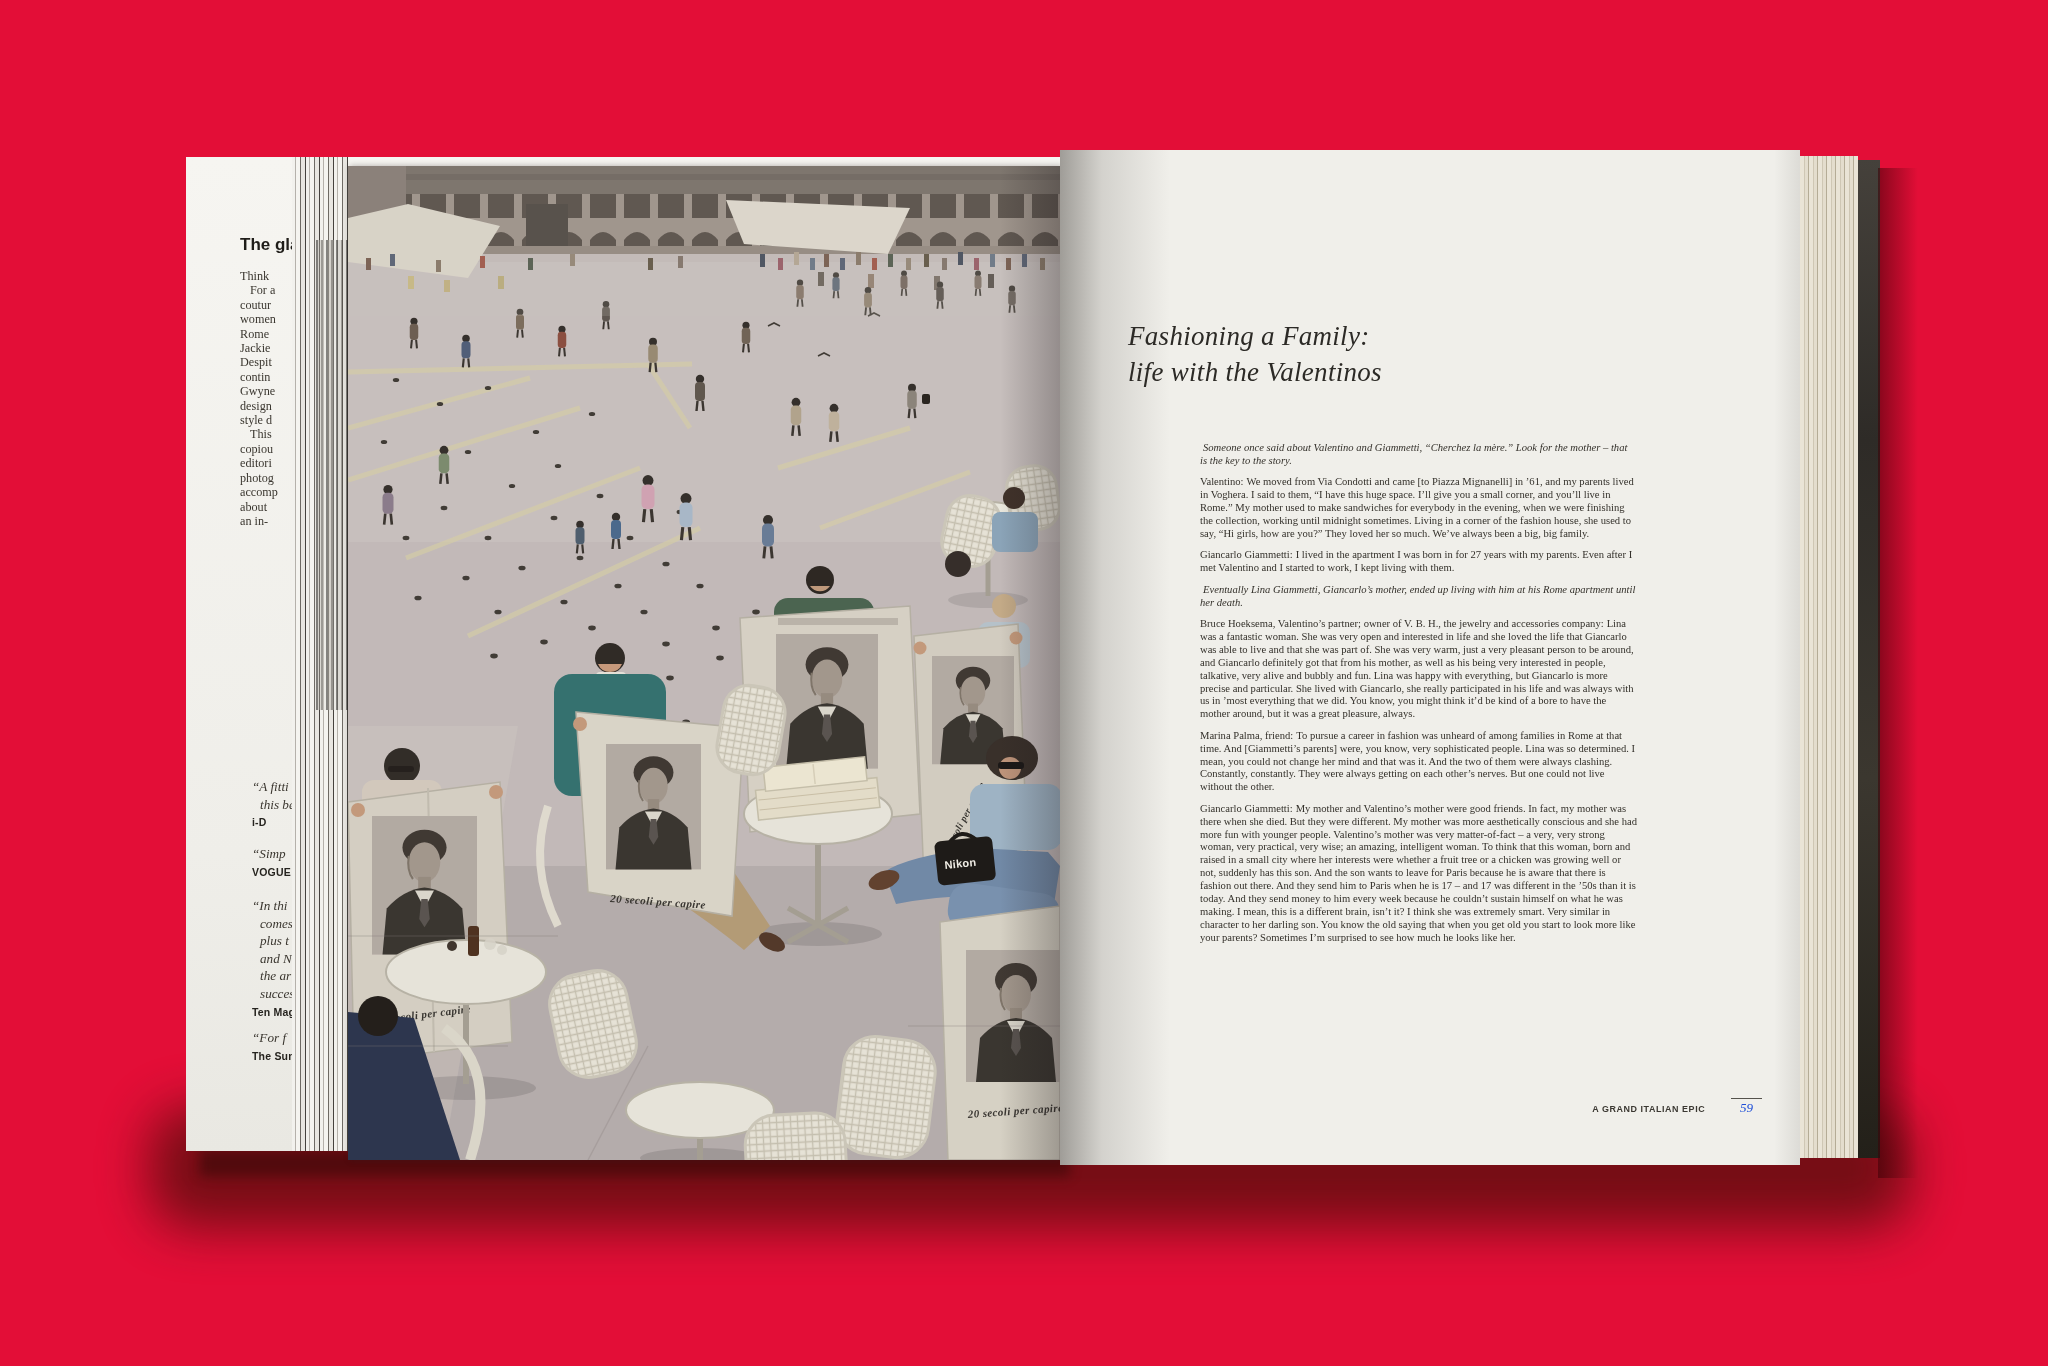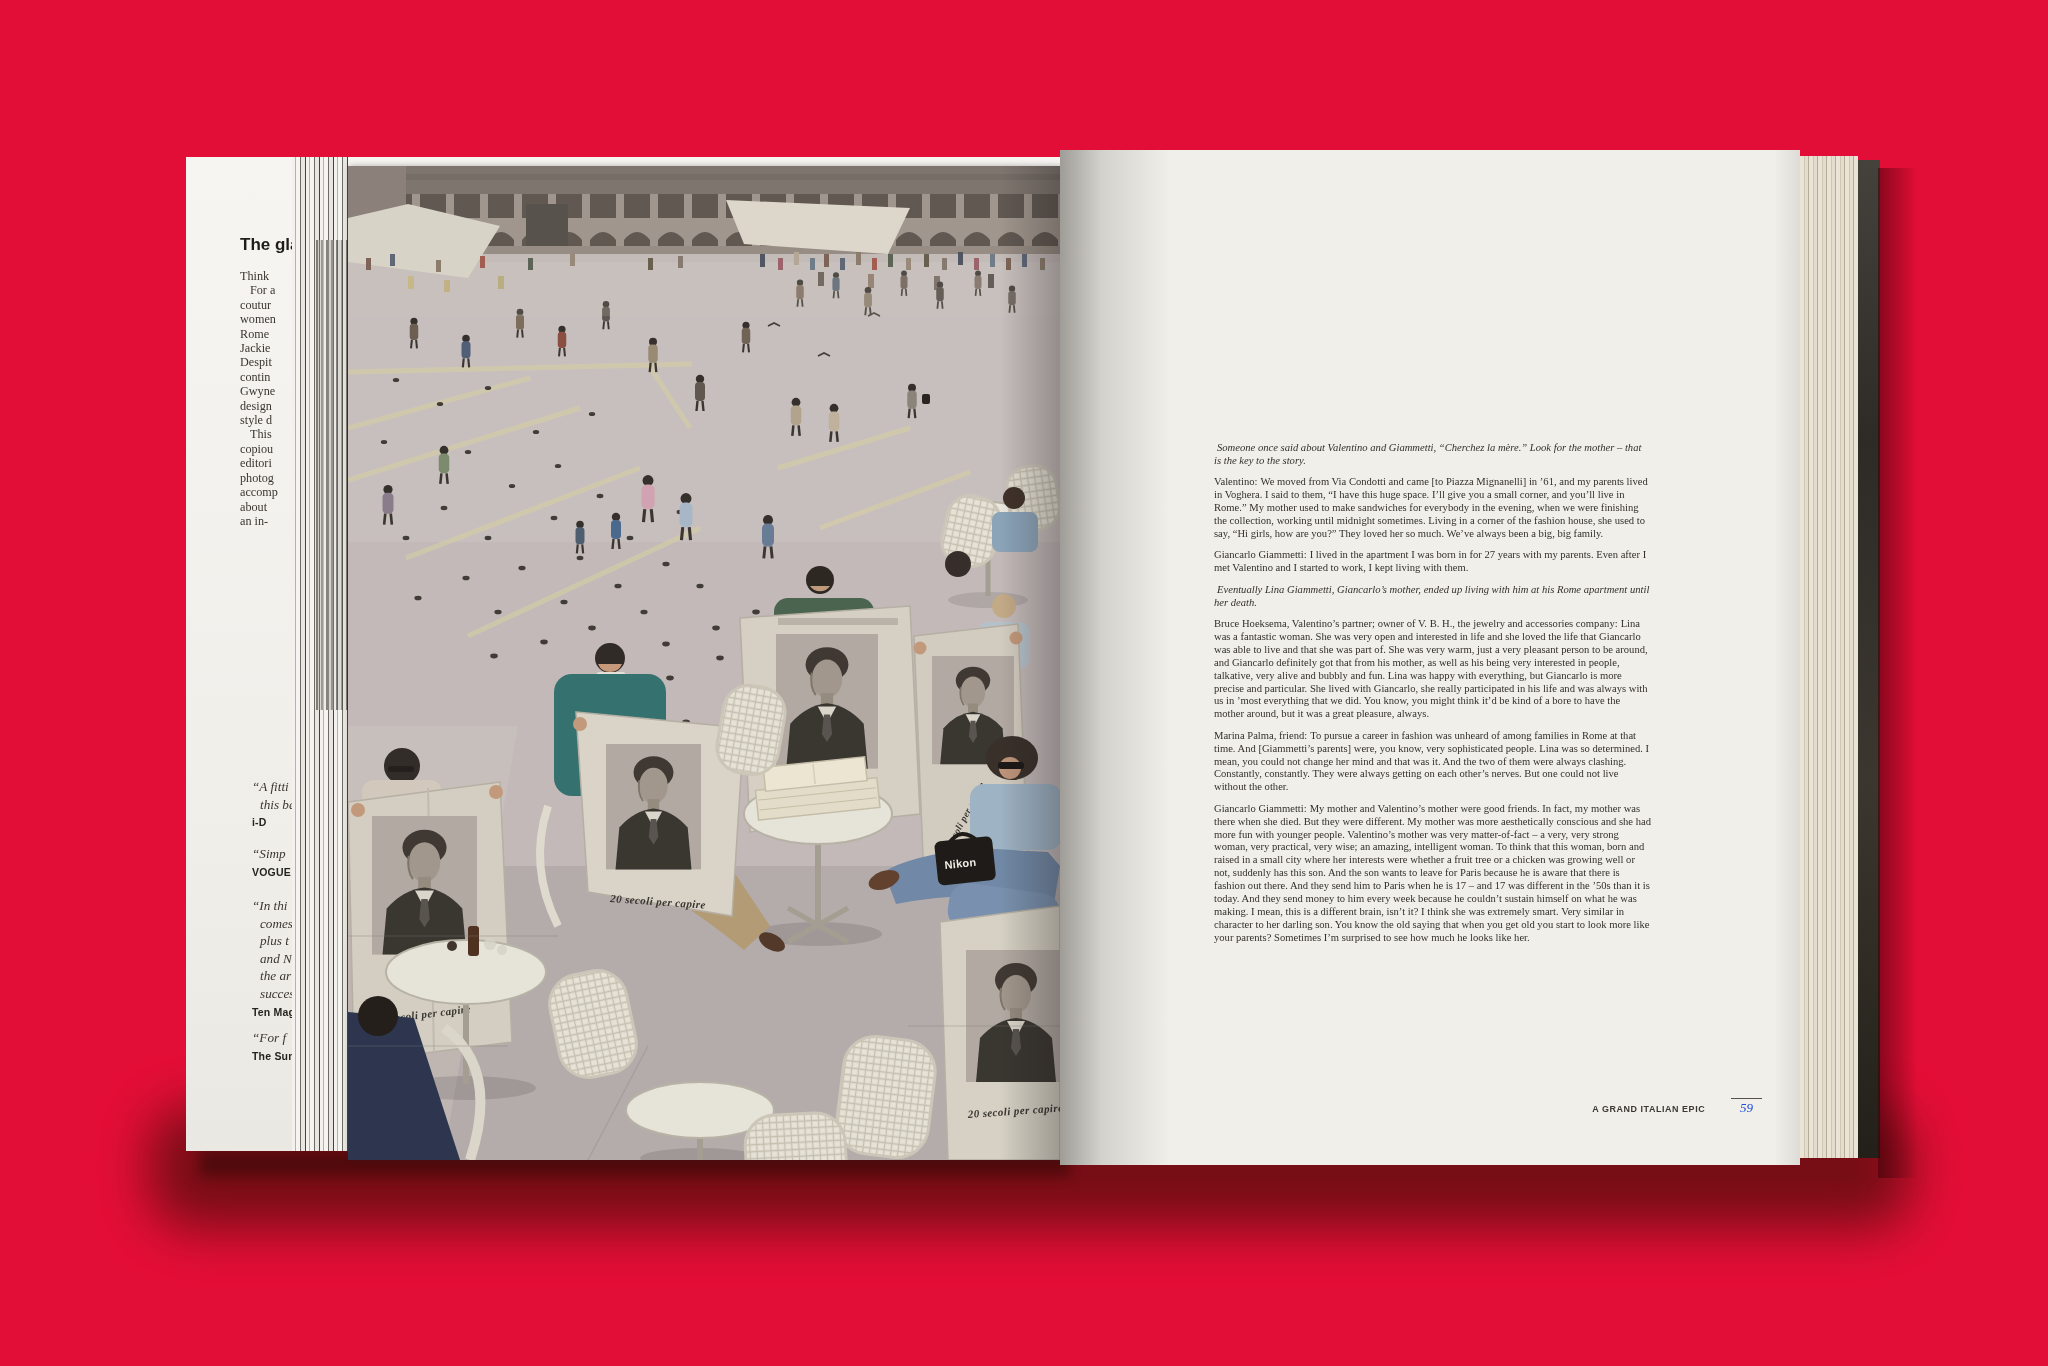--- a/index.html
+++ b/index.html
@@ -47,21 +47,21 @@
   .pull-quotes{color:#3a362f}
   .pq{left:66px;width:96px;overflow:hidden}
   .q-line{font:italic 13.2px/17.6px "Liberation Serif",serif;white-space:nowrap}
   .q-line.cont{padding-left:8px}
   .q-src{font:bold 10.5px/13px "Liberation Sans",sans-serif;color:#26241f;
          letter-spacing:.2px;margin-top:3px;white-space:nowrap}
 
   
   .title{left:68px;top:168px;font:italic 27px/36px "Liberation Serif",serif;
          color:#2c2a26;letter-spacing:.3px}
-  .body-col{left:154px;top:292px;width:437px;color:#33302a;
+  .body-col{left:140px;top:292px;width:437px;color:#33302a;
             font:10.6px/12.9px "Liberation Serif",serif}
   .para{margin:0 0 8.5px 0}
   .para .lead{font-weight:normal;margin-right:3px}
   .para.it{font-style:italic}
   .footer{top:948px;right:38px;display:flex;align-items:baseline;gap:26px}
   .f-label{font:bold 9.5px "Liberation Sans",sans-serif;color:#3b3832;
            letter-spacing:.6px;transform:scaleX(.94);transform-origin:right}
   .f-num{font:italic 13px "Liberation Serif",serif;color:#1d4ed8;
          border-top:1.2px solid #55524c;padding:1px 9px 0 9px}
 
@@ -458,20 +458,24 @@
   <rect width="712" height="150" fill="#cfc5bd" opacity=".18"></rect>
   <rect width="712" height="994" fill="#b8a8c0" opacity=".05"></rect>
   <rect x="652" width="60" height="994" fill="url(#gutShade)"></rect>
 </svg>
 </div>
 
 <div class="abs page-right">
   <div class="abs gutter"></div>
   <div class="abs page-right-shade"></div>
 
+  <div class="abs title">
+    <div>Fashioning a Family:</div>
+    <div>life with the Valentinos</div>
+  </div>
 
   <div class="abs body-col">
     <p class="para it"><span class="lead"></span><span>Someone once said about Valentino and Giammetti, “Cherchez la mère.” Look for the mother – that is the key to the story.</span></p>
     <p class="para"><span class="lead">Valentino:</span><span>We moved from Via Condotti and came [to Piazza Mignanelli] in ’61, and my parents lived in Voghera. I said to them, “I have this huge space. I’ll give you a small corner, and you’ll live in Rome.” My mother used to make sandwiches for everybody in the evening, when we were finishing the collection, working until midnight sometimes. Living in a corner of the fashion house, she used to say, “Hi girls, how are you?” They loved her so much. We’ve always been a big, big family.</span></p>
     <p class="para"><span class="lead">Giancarlo Giammetti:</span><span>I lived in the apartment I was born in for 27 years with my parents. Even after I met Valentino and I started to work, I kept living with them.</span></p>
     <p class="para it"><span class="lead"></span><span>Eventually Lina Giammetti, Giancarlo’s mother, ended up living with him at his Rome apartment until her death.</span></p>
     <p class="para"><span class="lead">Bruce Hoeksema, Valentino’s partner; owner of V. B. H., the jewelry and accessories company:</span><span>Lina was a fantastic woman. She was very open and interested in life and she loved the life that Giancarlo was able to live and that she was part of. She was very warm, just a very pleasant person to be around, and Giancarlo definitely got that from his mother, as well as his being very interested in people, talkative, very alive and bubbly and fun. Lina was happy with everything, but Giancarlo is more precise and particular. She lived with Giancarlo, she really participated in his life and was always with us in ’most everything that we did. You know, you might think it’d be kind of a bore to have the mother around, but it was a great pleasure, always.</span></p>
     <p class="para"><span class="lead">Marina Palma, friend:</span><span>To pursue a career in fashion was unheard of among families in Rome at that time. And [Giammetti’s parents] were, you know, very sophisticated people. Lina was so determined. I mean, you could not change her mind and that was it. And the two of them were always clashing. Constantly, constantly. They were always getting on each other’s nerves. But one could not live without the other.</span></p>
     <p class="para"><span class="lead">Giancarlo Giammetti:</span><span>My mother and Valentino’s mother were good friends. In fact, my mother was there when she died. But they were different. My mother was more aesthetically conscious and she had more fun with younger people. Valentino’s mother was very matter-of-fact – a very, very strong woman, very practical, very wise; an amazing, intelligent woman. To think that this woman, born and raised in a small city where her interests were whether a fruit tree or a chicken was growing well or not, suddenly has this son. And the son wants to leave for Paris because he is aware that there is fashion out there. And they send him to Paris when he is 17 – and 17 was different in the ’50s than it is today. And they send money to him every week because he couldn’t sustain himself on what he was making. I mean, this is a different brain, isn’t it? I think she was extremely smart. Very similar in character to her darling son. You know the old saying that when you get old you start to look more like your parents? Sometimes I’m surprised to see how much he looks like her.</span></p>
   </div>

